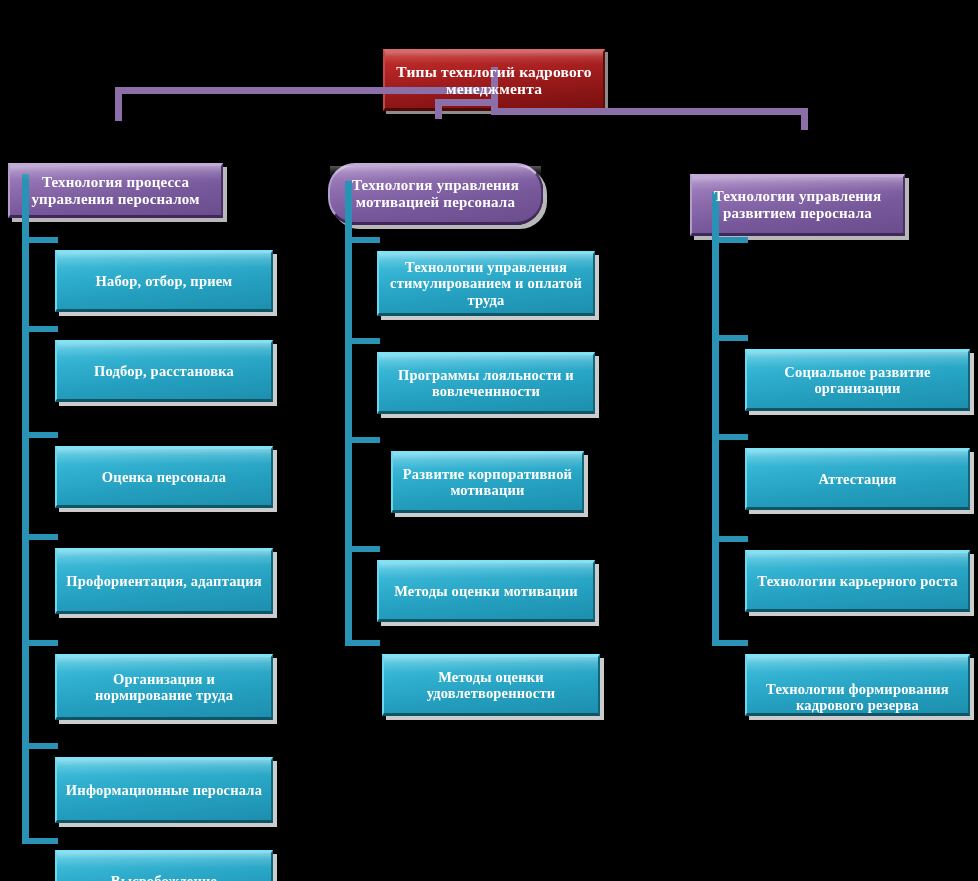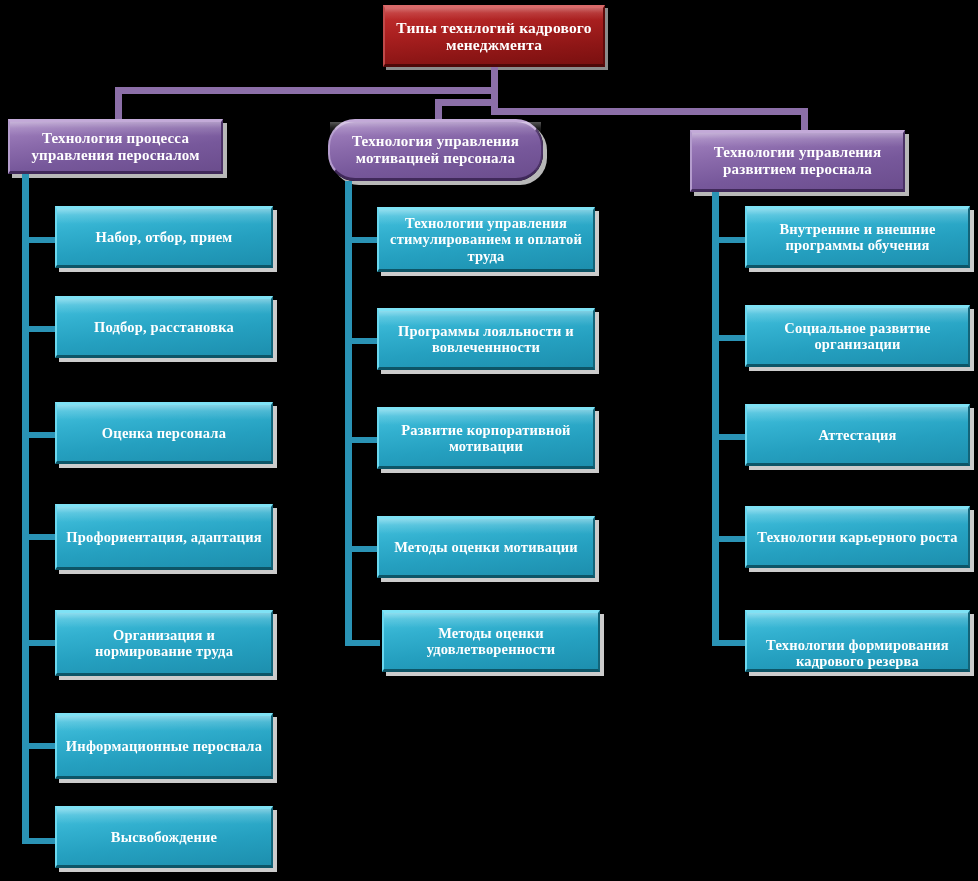--- a/index.html
+++ b/index.html
@@ -31,20 +31,21 @@
   .node {
     position: absolute;
     box-sizing: border-box;
     display: flex;
     align-items: center;
     justify-content: center;
     text-align: center;
     color: #ffffff;
     line-height: 1.12;
     letter-spacing: .2px;
+    margin-top: 44px;
   }
   .node .label {
     position: relative;
     z-index: 3;
     padding: 0 6px;
     white-space: pre-line;
   }
 
   
   .node::before {
@@ -192,21 +193,21 @@
   <div class="conn cyan" style="left:345px; top:437px; width:35px; height:6px;"></div>
   <div class="conn cyan" style="left:345px; top:546px; width:35px; height:6px;"></div>
   <div class="conn cyan" style="left:345px; top:640px; width:35px; height:6px;"></div>
 
   <div class="node l3" style="left:377px; top:207px; width:218px; height:65px;">
     <span class="label">Технологии управления стимулированием и оплатой труда</span>
   </div>
   <div class="node l3" style="left:377px; top:308px; width:218px; height:62px;">
     <span class="label">Программы лояльности и вовлеченнности</span>
   </div>
-  <div class="node l3" style="left:377px; top:407px; width:218px; height:62px;">
+  <div class="node l3" style="left:391px; top:407px; width:193px; height:62px;">
     <span class="label">Развитие корпоративной мотивации</span>
   </div>
   <div class="node l3" style="left:377px; top:516px; width:218px; height:62px;">
     <span class="label">Методы оценки мотивации</span>
   </div>
   <div class="node l3" style="left:382px; top:610px; width:218px; height:62px;">
     <span class="label">Методы оценки удовлетворенности</span>
   </div>
 
   <div class="node l2" style="left:690px; top:130px; width:215px; height:62px;">
@@ -214,23 +215,20 @@
   </div>
 
   <div class="conn cyan" style="left:712px; top:192px; width:7px; height:454px;"></div>
 
   <div class="conn cyan" style="left:712px; top:237px; width:36px; height:6px;"></div>
   <div class="conn cyan" style="left:712px; top:335px; width:36px; height:6px;"></div>
   <div class="conn cyan" style="left:712px; top:434px; width:36px; height:6px;"></div>
   <div class="conn cyan" style="left:712px; top:536px; width:36px; height:6px;"></div>
   <div class="conn cyan" style="left:712px; top:640px; width:36px; height:6px;"></div>
 
-  <div class="node l3" style="left:745px; top:206px; width:225px; height:62px;">
-    <span class="label">Внутренние и внешние программы обучения</span>
-  </div>
   <div class="node l3" style="left:745px; top:305px; width:225px; height:62px;">
     <span class="label">Социальное развитие организации</span>
   </div>
   <div class="node l3" style="left:745px; top:404px; width:225px; height:62px;">
     <span class="label">Аттестация</span>
   </div>
   <div class="node l3" style="left:745px; top:506px; width:225px; height:62px;">
     <span class="label">Технологии карьерного роста</span>
   </div>
   <div class="node l3" style="left:745px; top:610px; width:225px; height:62px;align-items:flex-end;">

